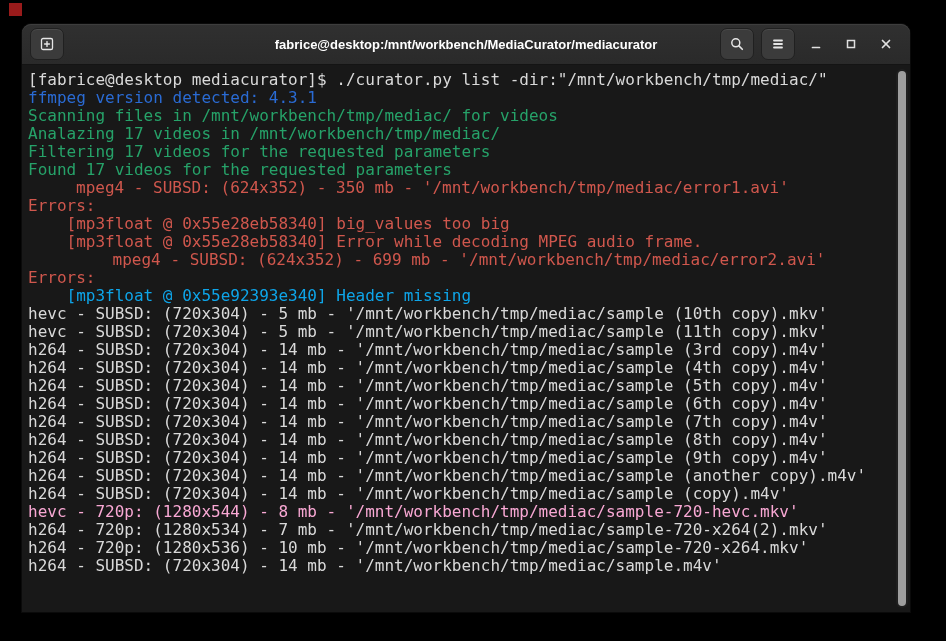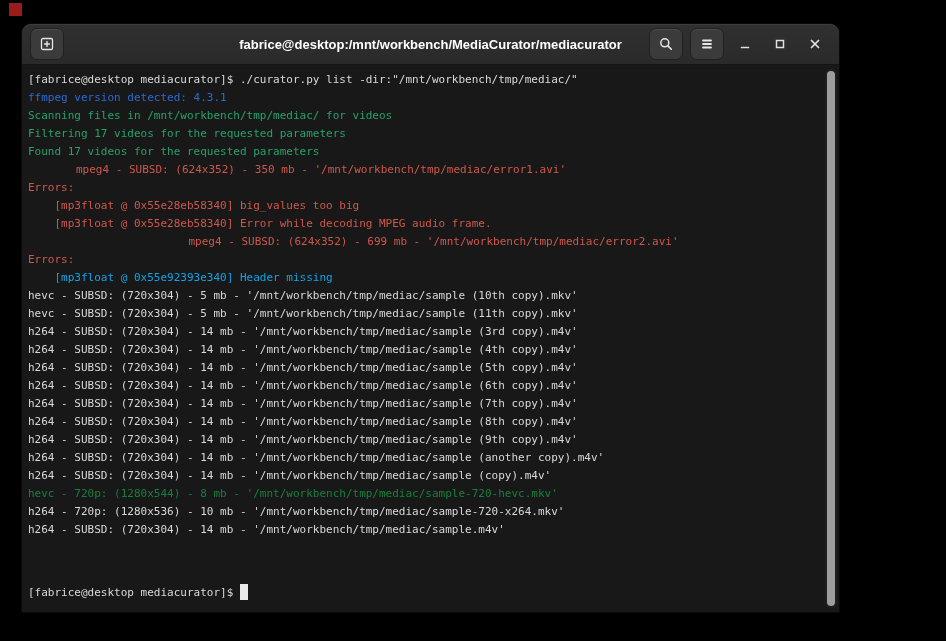--- a/index.html
+++ b/index.html
@@ -5,21 +5,21 @@
   html,body{margin:0;padding:0;}
   body{
     width:946px;height:641px;background:#000;overflow:hidden;
     font-family:"Liberation Sans", sans-serif;position:relative;
   }
   .corner-badge{
     position:absolute;left:9px;top:3px;width:13px;height:13px;
     background:#991b1b;
   }
   .window{
-    position:absolute;left:22px;top:24px;width:817px;height:588px;
+    position:absolute;left:22px;top:24px;width:888px;height:588px;
     background:#181818;border-radius:9px 9px 0 0;
     box-shadow:0 0 0 1px #0a0a0a;
   }
   .titlebar{
     height:40px;background:linear-gradient(#303030,#2a2a2a);
     border-radius:9px 9px 0 0;border-bottom:1px solid #141414;
     box-shadow:inset 0 1px 0 #3d3d3d;
     display:flex;align-items:center;position:relative;
   }
   .title{
@@ -39,21 +39,21 @@
     width:28px;height:28px;background:transparent;border:none;padding:0;
     display:flex;align-items:center;justify-content:center;cursor:pointer;
   }
   .terminal{
     position:absolute;left:0;right:0;top:41px;bottom:0;
     background:#181818;overflow:hidden;
   }
   .output{
     padding:6px 0 0 6px;
     font-family:"DejaVu Sans Mono", monospace;
-    font-size:11px;line-height:18px;
+    font-size:16px;line-height:18px;
   }
   .tline{white-space:pre;}
   .cursor{
     display:inline-block;width:8px;height:16px;background:#eaeaea;
     vertical-align:middle;margin-top:-2px;
   }
   .scrollbar-track{
     position:absolute;top:4px;bottom:4px;right:2px;width:12px;
     background:rgba(255,255,255,0.03);border-radius:6px;
   }
@@ -110,41 +110,43 @@
           <line x1="11.5" y1="4.5" x2="4.5" y2="11.5" stroke="#e0e0e0" stroke-width="1.7" stroke-linecap="round"></line>
         </svg>
       </button>
     </div>
   </div>
   <div class="terminal">
     <div class="output">
         <div class="tline" style="color: rgb(217, 217, 217);"><span>[fabrice@desktop mediacurator]$ ./curator.py list -dir:"/mnt/workbench/tmp/mediac/"</span></div>
         <div class="tline" style="color: rgb(42, 107, 212);"><span>ffmpeg version detected: 4.3.1</span></div>
         <div class="tline" style="color: rgb(38, 162, 105);"><span>Scanning files in /mnt/workbench/tmp/mediac/ for videos</span></div>
+        <div class="tline" style="color: rgb(38, 162, 105);"><span>Analazing 17 videos in /mnt/workbench/tmp/mediac/</span></div>
         <div class="tline" style="color: rgb(38, 162, 105);"><span>Filtering 17 videos for the requested parameters</span></div>
         <div class="tline" style="color: rgb(38, 162, 105);"><span>Found 17 videos for the requested parameters</span></div>
         <div class="tline" style="color: rgb(208, 87, 77); margin-left: 48px;"><span>mpeg4 - SUBSD: (624x352) - 350 mb - '/mnt/workbench/tmp/mediac/error1.avi'</span></div>
         <div class="tline" style="color: rgb(208, 87, 77);"><span>Errors:</span></div>
         <div class="tline" style="color: rgb(208, 87, 77);"><span>    [mp3float @ 0x55e28eb58340] big_values too big</span></div>
         <div class="tline" style="color: rgb(208, 87, 77);"><span>    [mp3float @ 0x55e28eb58340] Error while decoding MPEG audio frame.</span></div>
         <div class="tline" style="color: rgb(208, 87, 77); text-align: center;"><span>mpeg4 - SUBSD: (624x352) - 699 mb - '/mnt/workbench/tmp/mediac/error2.avi'</span></div>
         <div class="tline" style="color: rgb(208, 87, 77);"><span>Errors:</span></div>
         <div class="tline" style="color: #0ea5e9;"><span>    [mp3float @ 0x55e92393e340] Header missing</span></div>
         <div class="tline" style="color: rgb(217, 217, 217);"><span>hevc - SUBSD: (720x304) - 5 mb - '/mnt/workbench/tmp/mediac/sample (10th copy).mkv'</span></div>
         <div class="tline" style="color: rgb(217, 217, 217);"><span>hevc - SUBSD: (720x304) - 5 mb - '/mnt/workbench/tmp/mediac/sample (11th copy).mkv'</span></div>
         <div class="tline" style="color: rgb(217, 217, 217);"><span>h264 - SUBSD: (720x304) - 14 mb - '/mnt/workbench/tmp/mediac/sample (3rd copy).m4v'</span></div>
         <div class="tline" style="color: rgb(217, 217, 217);"><span>h264 - SUBSD: (720x304) - 14 mb - '/mnt/workbench/tmp/mediac/sample (4th copy).m4v'</span></div>
         <div class="tline" style="color: rgb(217, 217, 217);"><span>h264 - SUBSD: (720x304) - 14 mb - '/mnt/workbench/tmp/mediac/sample (5th copy).m4v'</span></div>
         <div class="tline" style="color: rgb(217, 217, 217);"><span>h264 - SUBSD: (720x304) - 14 mb - '/mnt/workbench/tmp/mediac/sample (6th copy).m4v'</span></div>
         <div class="tline" style="color: rgb(217, 217, 217);"><span>h264 - SUBSD: (720x304) - 14 mb - '/mnt/workbench/tmp/mediac/sample (7th copy).m4v'</span></div>
         <div class="tline" style="color: rgb(217, 217, 217);"><span>h264 - SUBSD: (720x304) - 14 mb - '/mnt/workbench/tmp/mediac/sample (8th copy).m4v'</span></div>
         <div class="tline" style="color: rgb(217, 217, 217);"><span>h264 - SUBSD: (720x304) - 14 mb - '/mnt/workbench/tmp/mediac/sample (9th copy).m4v'</span></div>
         <div class="tline" style="color: rgb(217, 217, 217);"><span>h264 - SUBSD: (720x304) - 14 mb - '/mnt/workbench/tmp/mediac/sample (another copy).m4v'</span></div>
         <div class="tline" style="color: rgb(217, 217, 217);"><span>h264 - SUBSD: (720x304) - 14 mb - '/mnt/workbench/tmp/mediac/sample (copy).m4v'</span></div>
-        <div class="tline" style="color: #15803d;"><span>hevc - 720p: (1280x544) - 8 mb - '/mnt/workbench/tmp/mediac/sample-720-hevc.mkv'</span></div>
+        <div class="tline" style="color: #f9a8d4;"><span>hevc - 720p: (1280x544) - 8 mb - '/mnt/workbench/tmp/mediac/sample-720-hevc.mkv'</span></div>
+        <div class="tline" style="color: rgb(217, 217, 217);"><span>h264 - 720p: (1280x534) - 7 mb - '/mnt/workbench/tmp/mediac/sample-720-x264(2).mkv'</span></div>
         <div class="tline" style="color: rgb(217, 217, 217);"><span>h264 - 720p: (1280x536) - 10 mb - '/mnt/workbench/tmp/mediac/sample-720-x264.mkv'</span></div>
         <div class="tline" style="color: rgb(217, 217, 217);"><span>h264 - SUBSD: (720x304) - 14 mb - '/mnt/workbench/tmp/mediac/sample.m4v'</span></div>
         <div class="tline" style="color: rgb(217, 217, 217); margin-top: 45px;"><span>[fabrice@desktop mediacurator]$ </span><span class="cursor"></span></div>
       </div>
     <div class="scrollbar-track">
       <div class="scrollbar-thumb"></div>
     </div>
   </div>
 </div>
 

